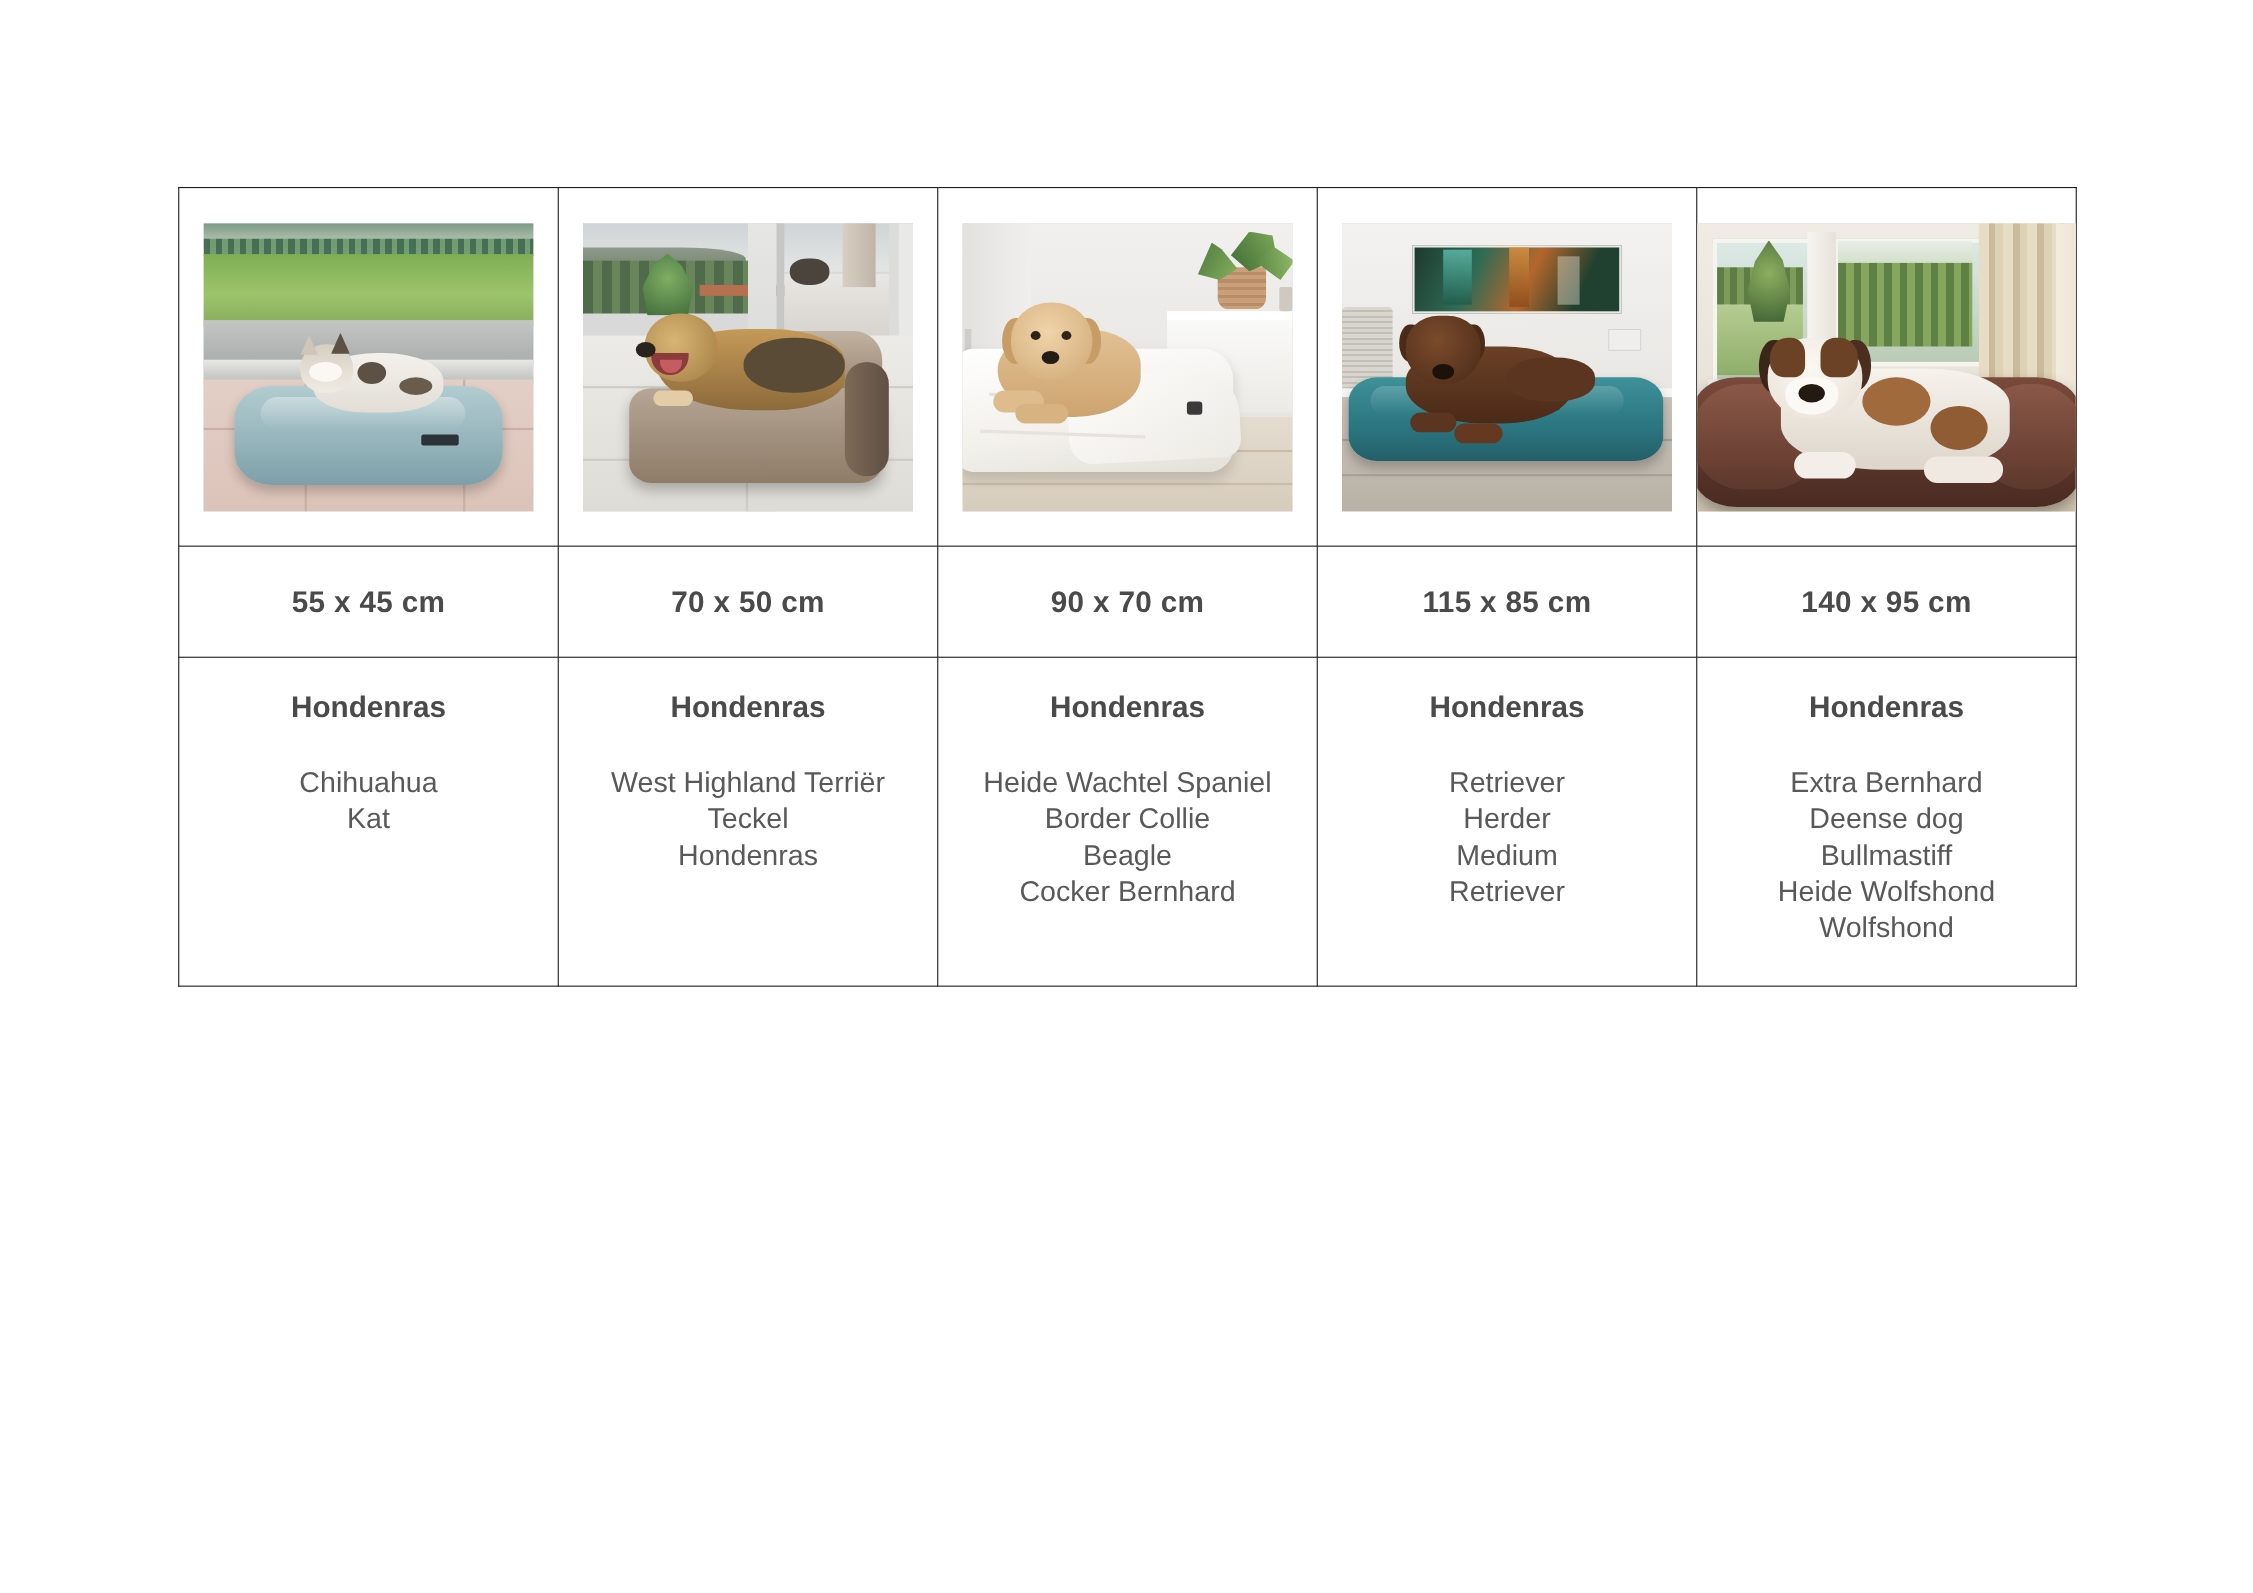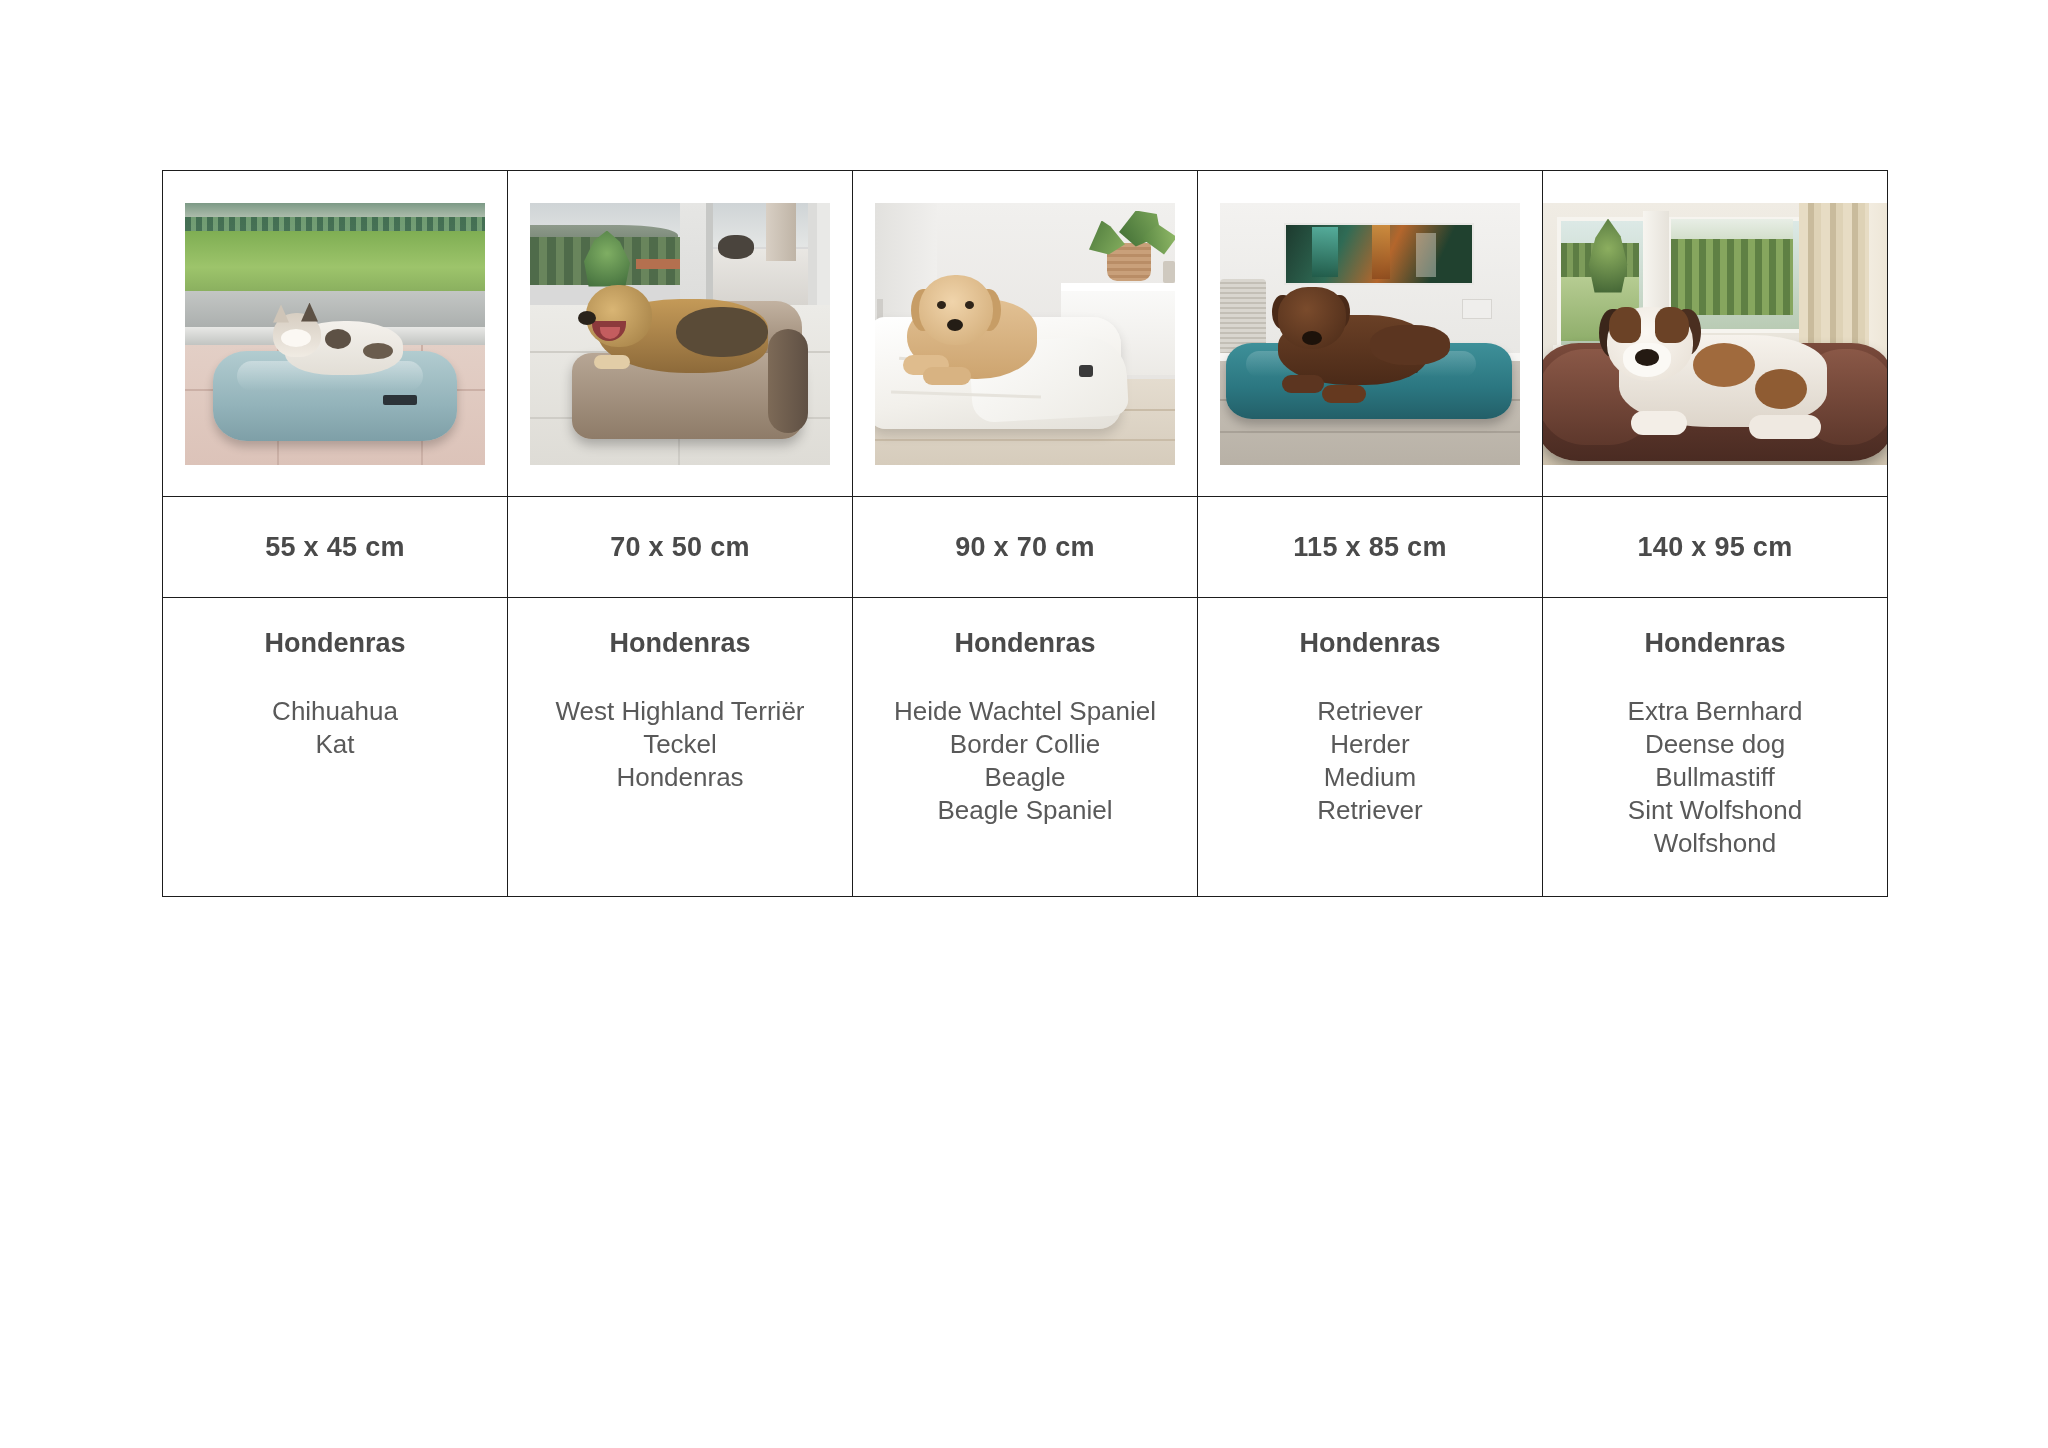--- a/index.html
+++ b/index.html
@@ -454,21 +454,21 @@
           </div>
         </div>
       </td>
       <td>
         <div class="breed-cell">
           <div class="breed-title">Hondenras</div>
           <div class="breed-list">
             <div>Heide Wachtel Spaniel</div>
             <div>Border Collie</div>
             <div>Beagle</div>
-            <div>Beagle Spaniel</div>
+            <div>Cocker Bernhard</div>
           </div>
         </div>
       </td>
       <td>
         <div class="breed-cell">
           <div class="breed-title">Hondenras</div>
           <div class="breed-list">
             <div>Retriever</div>
             <div>Herder</div>
             <div>Medium</div>
@@ -476,21 +476,21 @@
           </div>
         </div>
       </td>
       <td>
         <div class="breed-cell">
           <div class="breed-title">Hondenras</div>
           <div class="breed-list">
             <div>Extra Bernhard</div>
             <div>Deense dog</div>
             <div>Bullmastiff</div>
-            <div>Sint Wolfshond</div>
+            <div>Heide Wolfshond</div>
             <div>Wolfshond</div>
           </div>
         </div>
       </td>
     </tr>
 
   </tbody>
     </table>
 </div>
 

